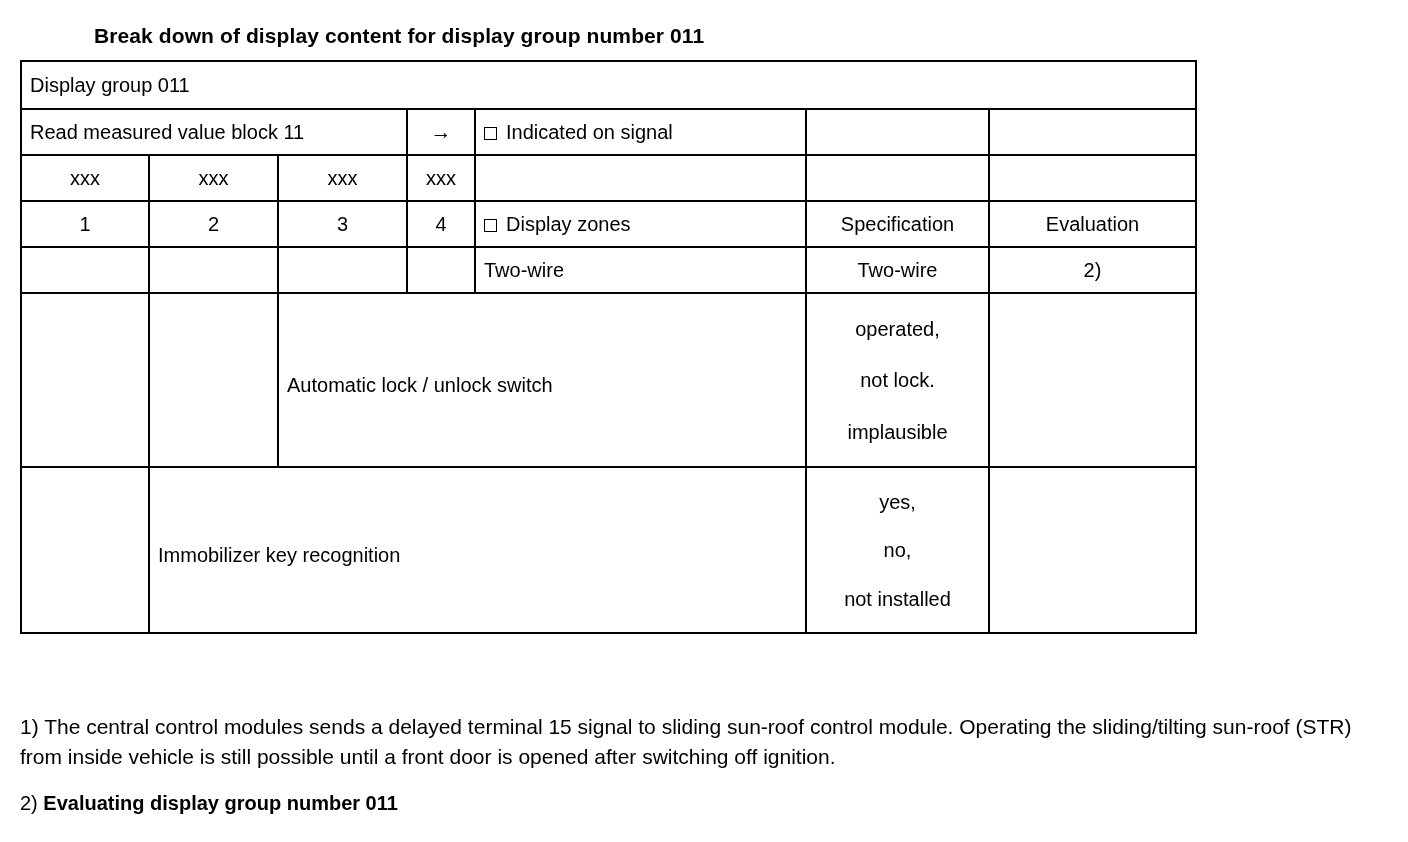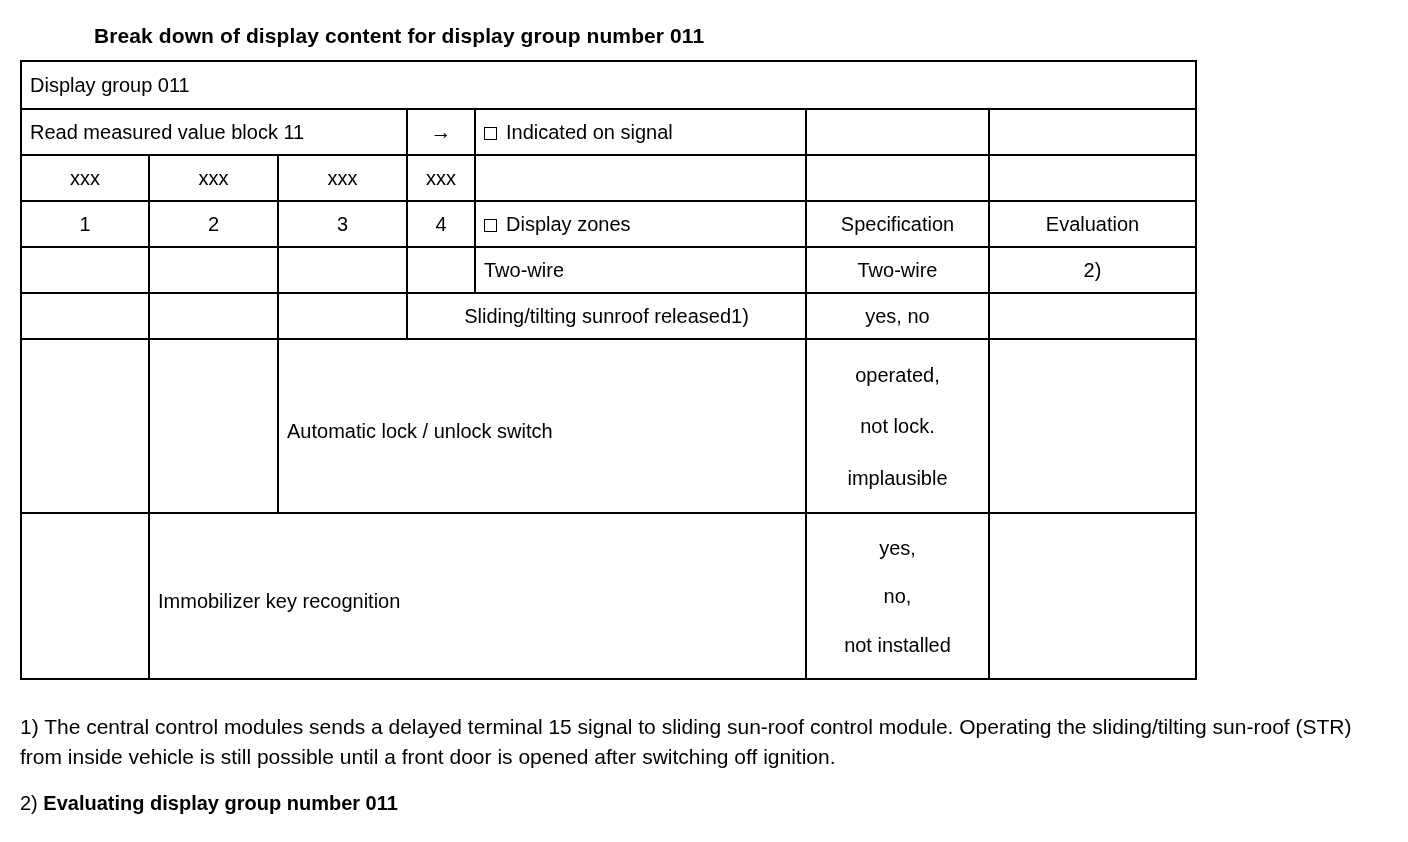--- a/index.html
+++ b/index.html
@@ -175,28 +175,20 @@
     <tr>
       <td class="r-twowire"></td>
       <td class="r-twowire"></td>
       <td class="r-twowire"></td>
       <td class="r-twowire"></td>
       <td class="r-twowire left">Two-wire</td>
       <td class="r-twowire ctr">Two-wire</td>
       <td class="r-twowire ctr">2)</td>
     </tr>
 
-    <tr>
-      <td class="r-slide"></td>
-      <td class="r-slide"></td>
-      <td class="r-slide"></td>
-      <td class="r-slide ctr" colspan="2">Sliding/tilting sunroof released1)</td>
-      <td class="r-slide ctr">yes, no</td>
-      <td class="r-slide ctr"></td>
-    </tr>
 
     <tr>
       <td class="r-auto"></td>
       <td class="r-auto"></td>
       <td class="r-auto left" colspan="3">
         <span class="toplabel">Automatic lock / unlock switch</span>
       </td>
       <td class="r-auto">
         <span class="stack">
           <span>operated,</span>

